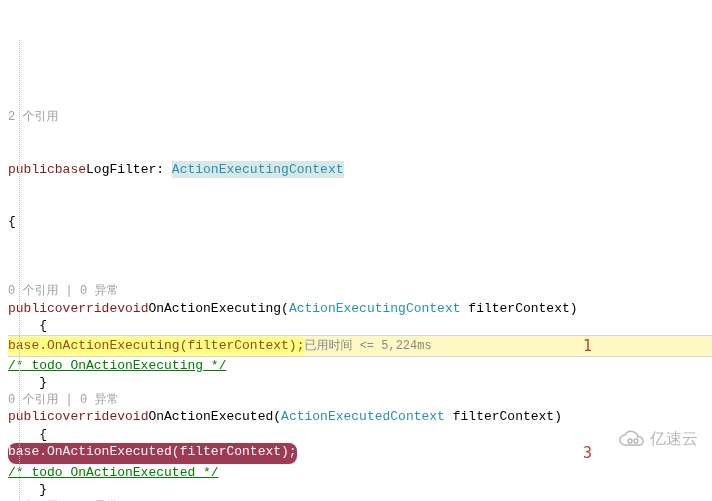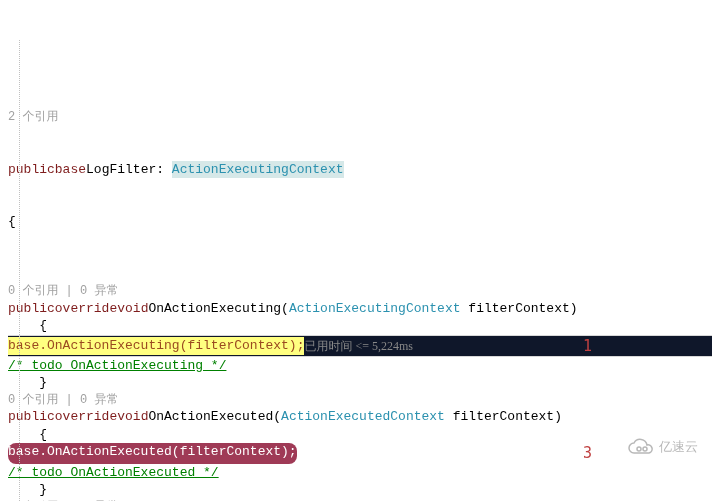--- a/index.html
+++ b/index.html
@@ -33,47 +33,47 @@
   .hl-red {
     background: #9f3a56;
     color: #ffffff;
     border-radius: 8px;
   }
   .hl-type {
     background: #d6e8e8;
     color: #2b91af;
   }
   .debug-tip-row {
-    background: #0f172a;
+    background: #fef9c3;
     border-top: 1px solid #d8d8d8;
     border-bottom: 1px solid #d8d8d8;
   }
   .debug-tip {
     color: #888888;
     font-size: 12px;
-    font-family: Liberation Serif, serif;
+    font-family: Liberation Mono, monospace;
   }
   .red-num {
     color: #c04040;
     font-family: Consolas, monospace;
     font-size: 15px;
   }
   .guide {
     position: absolute;
     left: 19px;
     top: 40px;
     bottom: 0;
     border-left: 1px dotted #c0c0c0;
   }
   .watermark {
     position: absolute;
     right: 14px;
     bottom: 10px;
     font-family: "Microsoft YaHei", Arial, sans-serif;
-    font-size: 13px;
+    font-size: 16px;
     color: #b8b8b8;
     display: flex;
     align-items: center;
     gap: 4px;
   }
   .watermark svg { display: block; }
   .line { display:flex; }
   .debug-line { display:flex; align-items:center; }
 </style>
 </head>

